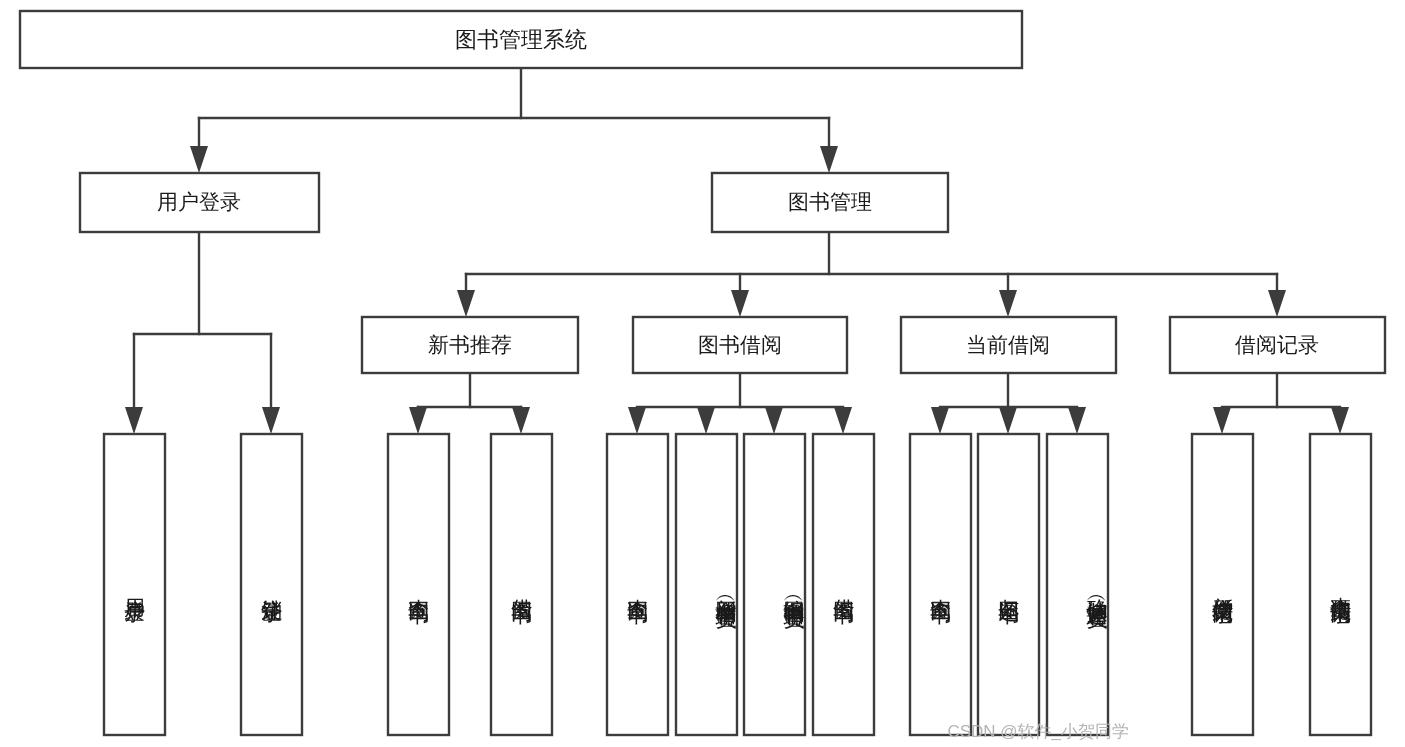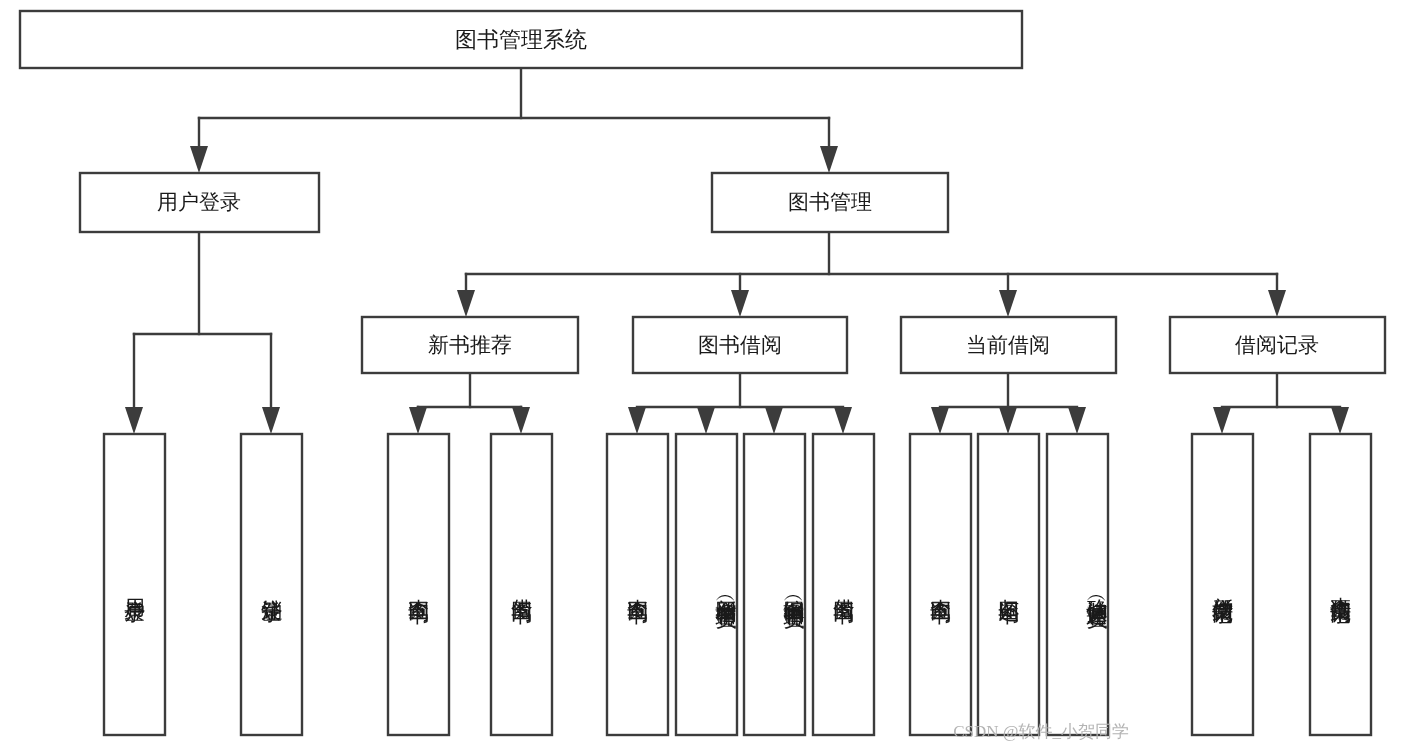--- a/index.html
+++ b/index.html
@@ -65,21 +65,21 @@
     justify-content: center;
     text-align: center;
     white-space: nowrap;
     pointer-events: none;
     user-select: none;
   }
   .watermark {
     position: absolute;
     right: 8px;
     bottom: 4px;
-    font-family: Liberation Serif, serif;
+    font-family: Liberation Sans, sans-serif;
     font-size: 17px;
     color: #b4b4b4;
     white-space: nowrap;
   }
 </style>
 </head>
 <body>
 
 <div id="diagram-root">
 

